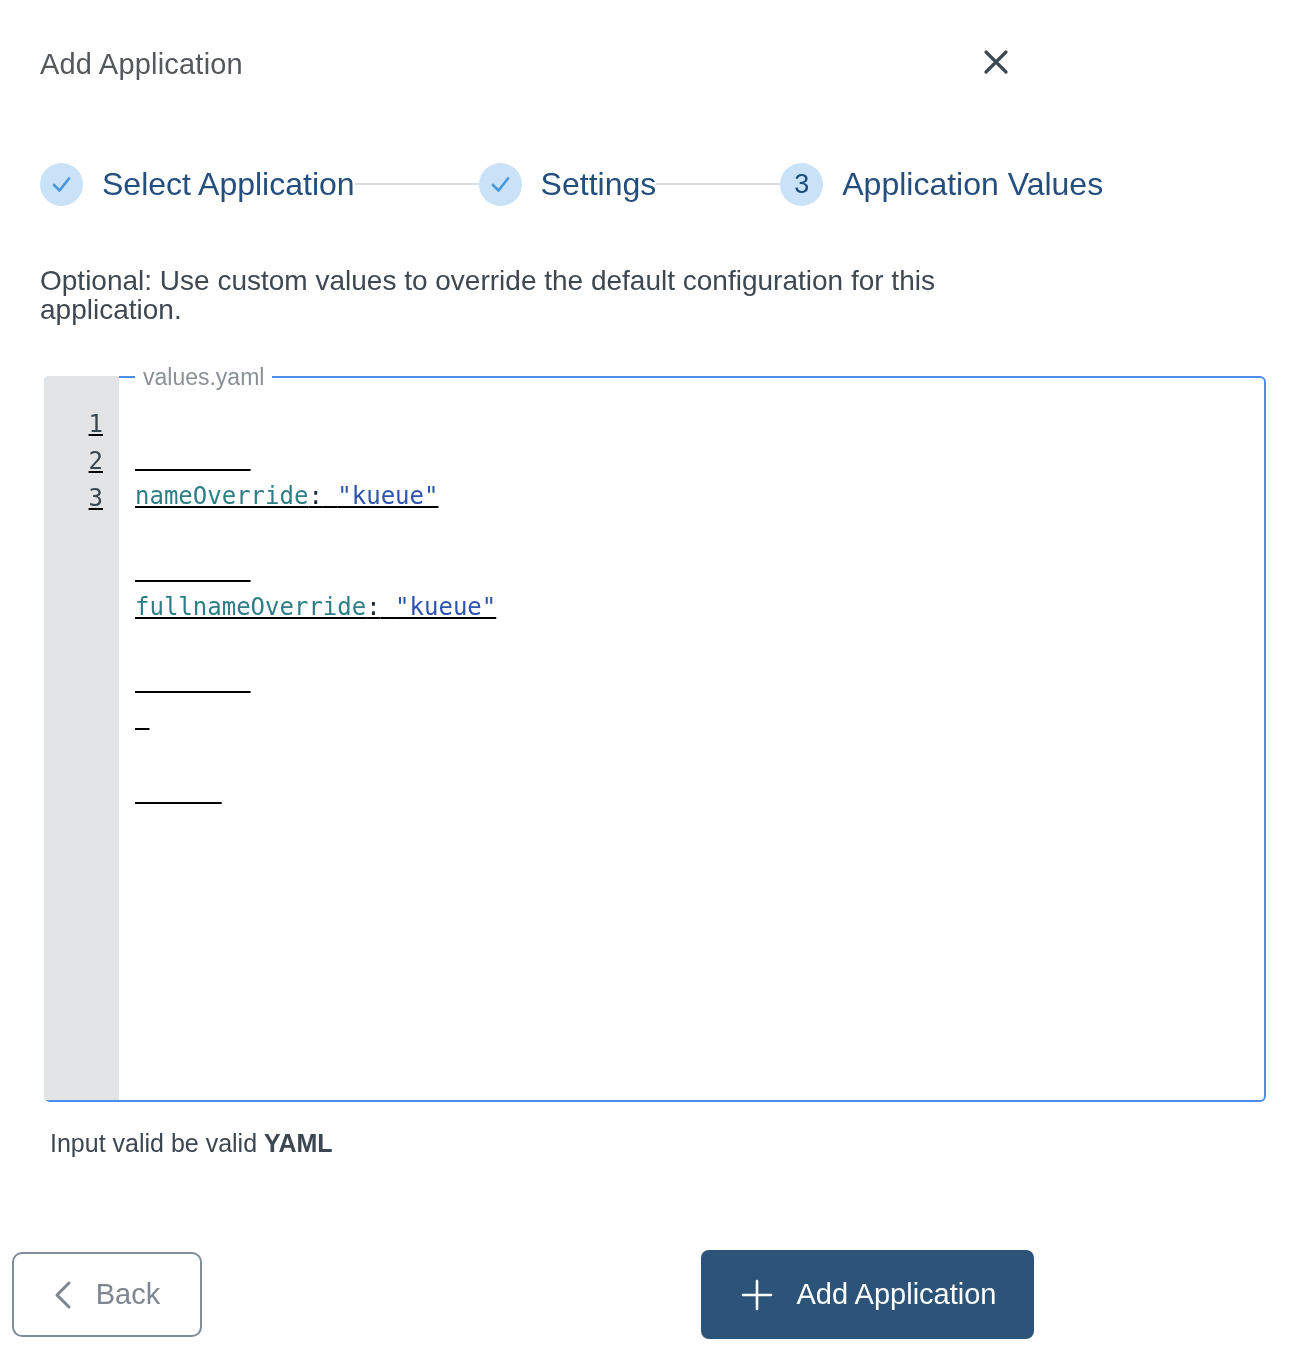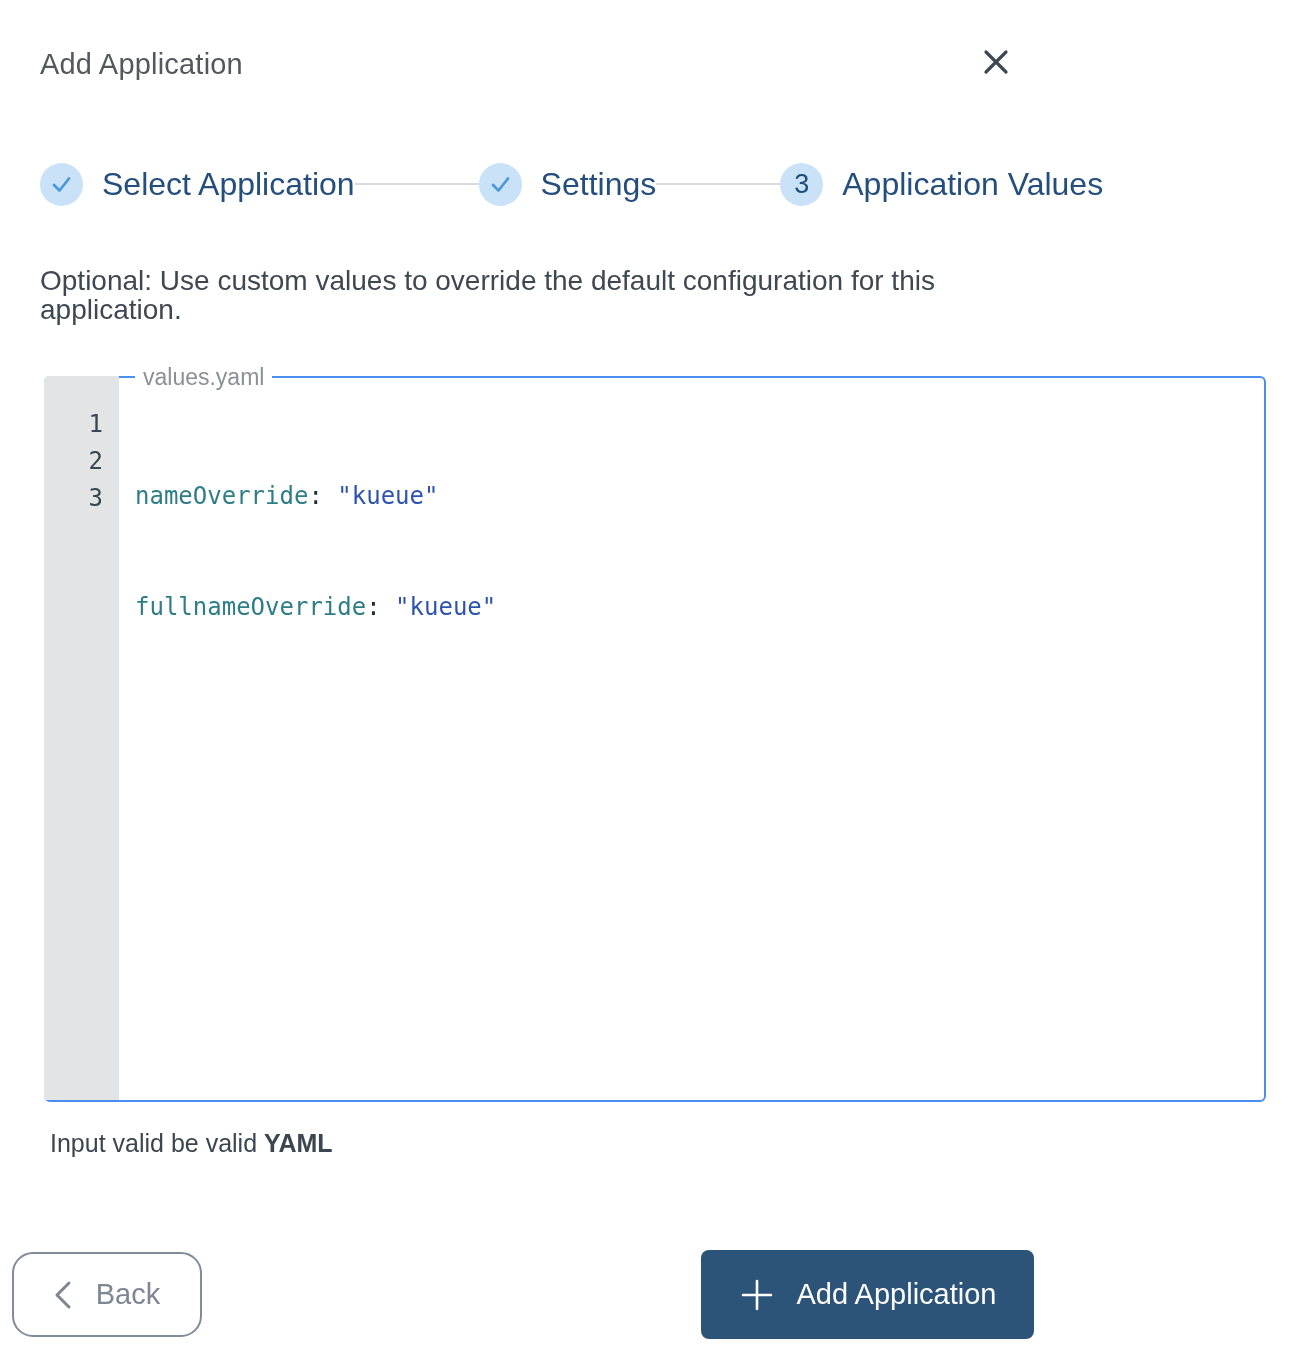--- a/index.html
+++ b/index.html
@@ -25,21 +25,21 @@
     flex:none;
   }
   .step-number { font-size:27px; color:#1d4e79; font-weight:500; }
   .step-label { margin-left:19px; font-size:32px; color:#234e7d; font-weight:500; white-space:nowrap; }
   .connector { width:124px; height:2px; background:#d9dbdd; flex:none; }
 
   
   .description { margin:60px 42px 0 40px; font-size:28px; line-height:29px; color:#3f4851; }
 
   
-  .editor-wrap { margin:52px 62px 0 44px; position:relative; }
+  .editor-wrap { margin:52px 62px 0 44px; position:relative;text-decoration:underline; }
   .editor {
     position:relative; display:flex;
     width:1222px; height:726px;
     border:2px solid #4c8df0; border-radius:6px;
     background:#fff;
   }
   .editor-legend {
     position:absolute; top:-15px; left:89px;
     padding:0 8px; background:#fff;
     font-size:23px; line-height:28px; color:#8a9096; white-space:nowrap;
@@ -62,21 +62,21 @@
   .tok-string { color:#2e53ae; }
 
   
   .hint { margin:27px 42px 0 50px; font-size:25px; color:#3c4650; }
   .hint b { font-weight:700; }
 
   
   .footer { position:absolute; left:12px; right:18px; bottom:13px; display:flex; justify-content:space-between; align-items:center; }
   .back-btn {
     width:190px; height:85px;
-    background:#fff; border:2px solid #818c9a; border-radius:21px;
+    background:#fff; border:2px solid #818c9a; border-radius:10px;
     color:#7d8691; font-size:29px; font-family:inherit;
     display:flex; align-items:center; justify-content:center; gap:24px;
     cursor:pointer;
   }
   .add-btn {
     width:333px; height:89px;
     background:#2c5378; border:none; border-radius:8px;
     color:#ffffff; font-size:29px; font-family:inherit;
     display:flex; align-items:center; justify-content:center; gap:22px;
     cursor:pointer;

